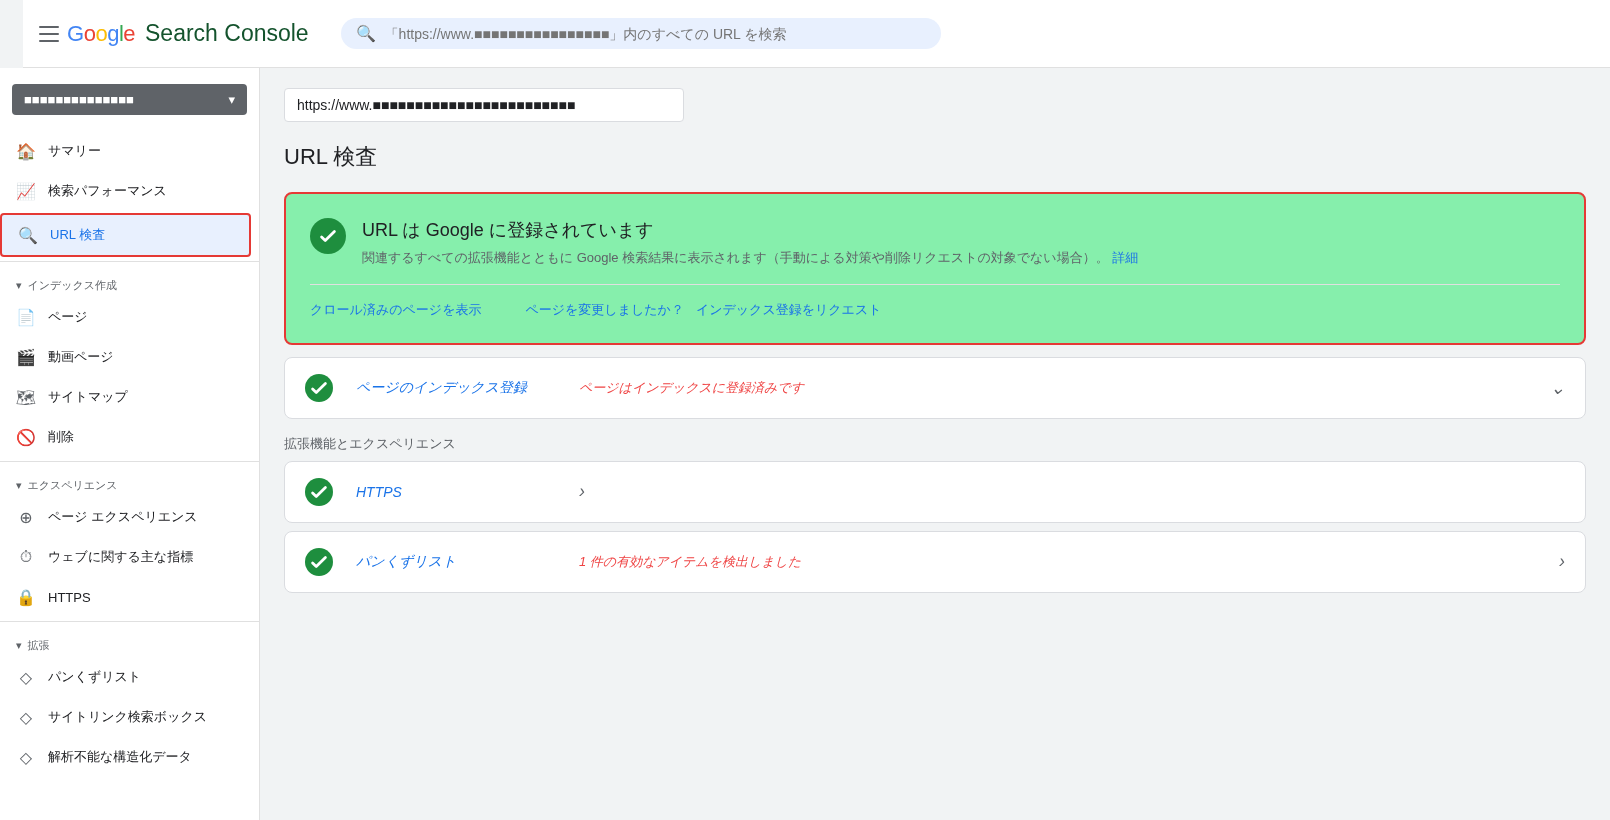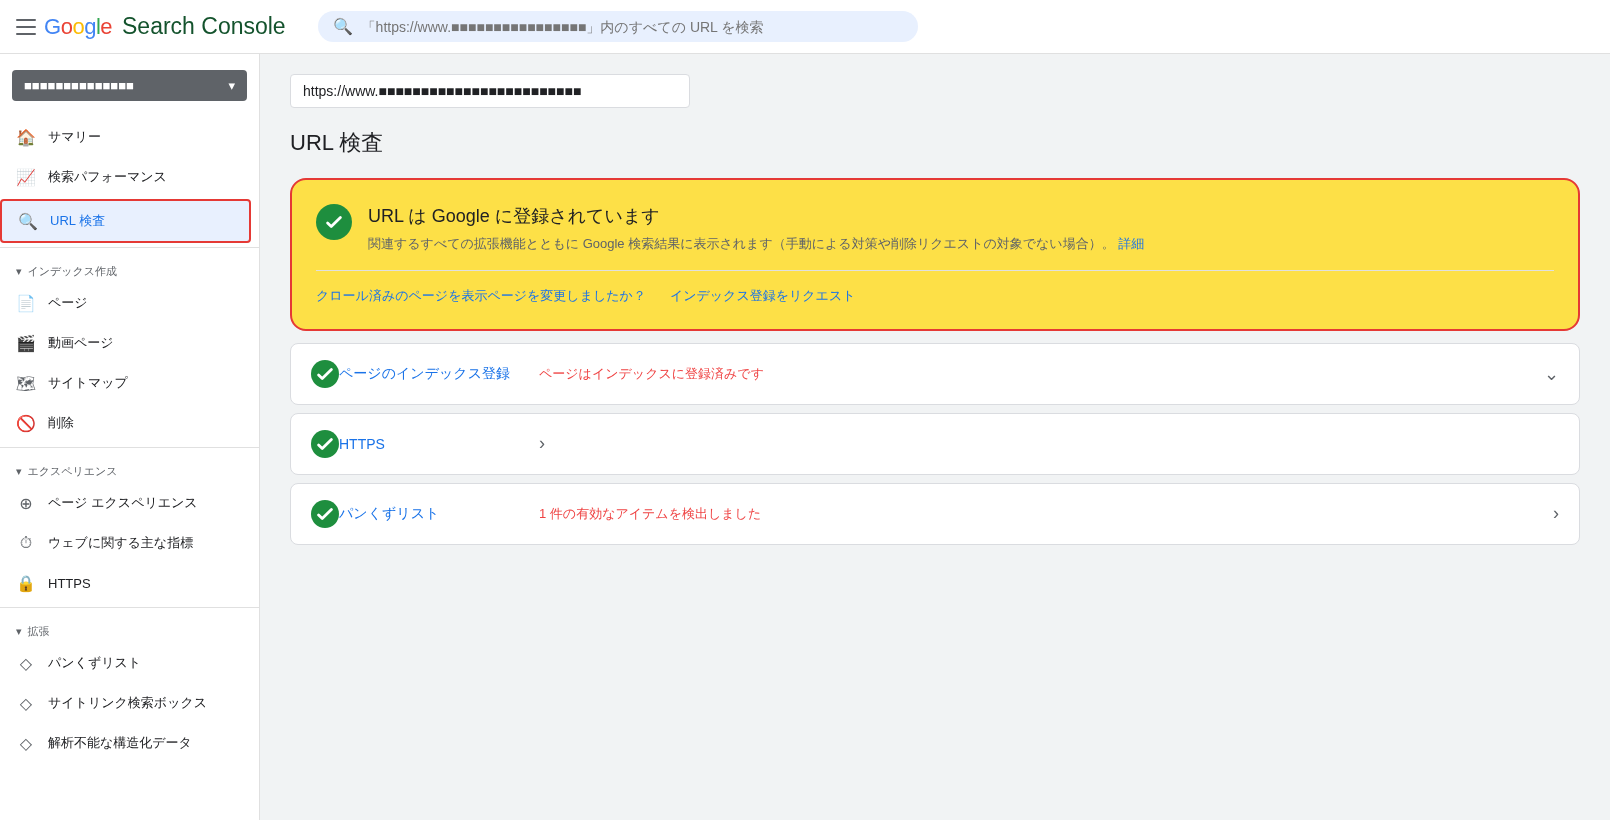--- a/index.html
+++ b/index.html
@@ -12,25 +12,26 @@
       flex-direction: column;
       height: 820px;
       overflow: hidden;
     }
 
     
     .header {
       display: flex;
       align-items: center;
       background: #fff;
-      height: 54px;
+      height: 68px;
       padding: 0 16px;
       border-bottom: 1px solid #e0e0e0;
       flex-shrink: 0;
       gap: 12px;
+      margin-left: 23px;
     }
     .header-logo {
       display: flex;
       align-items: center;
       gap: 8px;
     }
     .hamburger-icon {
       width: 20px;
       height: 16px;
       display: flex;
@@ -157,21 +158,21 @@
     .sidebar-divider {
       border: none;
       border-top: 1px solid #e0e0e0;
       margin: 4px 0;
     }
 
     
     .content {
       flex: 1;
       overflow-y: auto;
-      padding: 20px 30px;
+      padding: 20px 24px;
       background: #f1f3f4;
     }
     .url-display {
       font-size: 14px;
       color: #202124;
       background: #fff;
       border: 1px solid #dadce0;
       border-radius: 4px;
       padding: 8px 12px;
       display: inline-block;
@@ -180,23 +181,23 @@
     }
     .page-title {
       font-size: 22px;
       font-weight: 400;
       color: #202124;
       margin-bottom: 20px;
     }
 
     
     .status-card-highlighted {
-      background: #fde047;
+      background: #86efac;
       border: 2px solid #e53935;
-      border-radius: 16px;
+      border-radius: 8px;
       padding: 24px;
       margin-bottom: 12px;
     }
     .status-card-top {
       display: flex;
       align-items: flex-start;
       gap: 16px;
       margin-bottom: 16px;
     }
     .check-circle {
@@ -241,36 +242,38 @@
       align-items: center;
     }
     .action-link {
       color: #1a73e8;
       font-size: 13px;
       cursor: pointer;
       text-decoration: none;
     }
     .action-links-right {
       display: flex;
-      gap: 24px;
+      gap: 12px;
+      margin-left: 44px;
     }
 
     
     .card {
       background: #fff;
       border: 1px solid #dadce0;
       border-radius: 8px;
       padding: 0;
       margin-bottom: 8px;
     }
     .card-row {
       display: flex;
       align-items: center;
       padding: 16px 20px;
-      gap: 0;
+      gap: 23px;
+      font-style: italic;
     }
     .card-label {
       font-size: 14px;
       font-weight: 500;
       color: #1a73e8;
       flex: 0 0 200px;
     }
     .card-value {
       font-size: 13px;
       color: #ef4444;
@@ -432,20 +435,21 @@
             <path d="M5 13l4 4L19 7" stroke="#fff" stroke-width="3" stroke-linecap="round" stroke-linejoin="round"></path>
           </svg>
         </div>
         <span class="card-label">ページのインデックス登録</span>
         <span class="card-value">ページはインデックスに登録済みです</span>
         <span class="card-chevron">⌄</span>
       </div>
     </div>
 
     
+    <div class="section-header">拡張機能とエクスペリエンス</div>
 
     
     <div class="card">
       <div class="card-row">
         <div class="check-circle" style="width:28px;height:28px;">
           <svg viewBox="0 0 24 24" fill="none" xmlns="http://www.w3.org/2000/svg">
             <path d="M5 13l4 4L19 7" stroke="#fff" stroke-width="3" stroke-linecap="round" stroke-linejoin="round"></path>
           </svg>
         </div>
         <span class="card-label">HTTPS</span>

